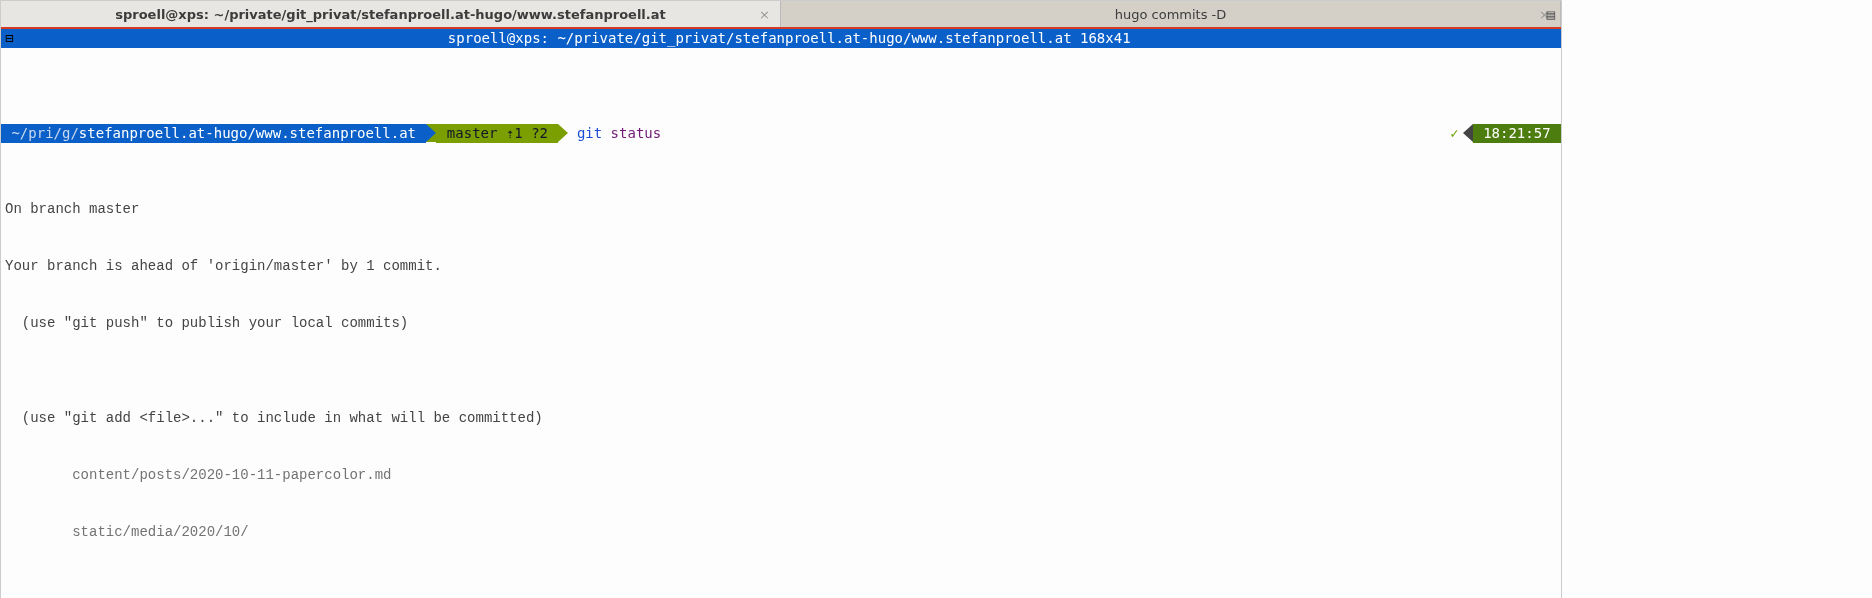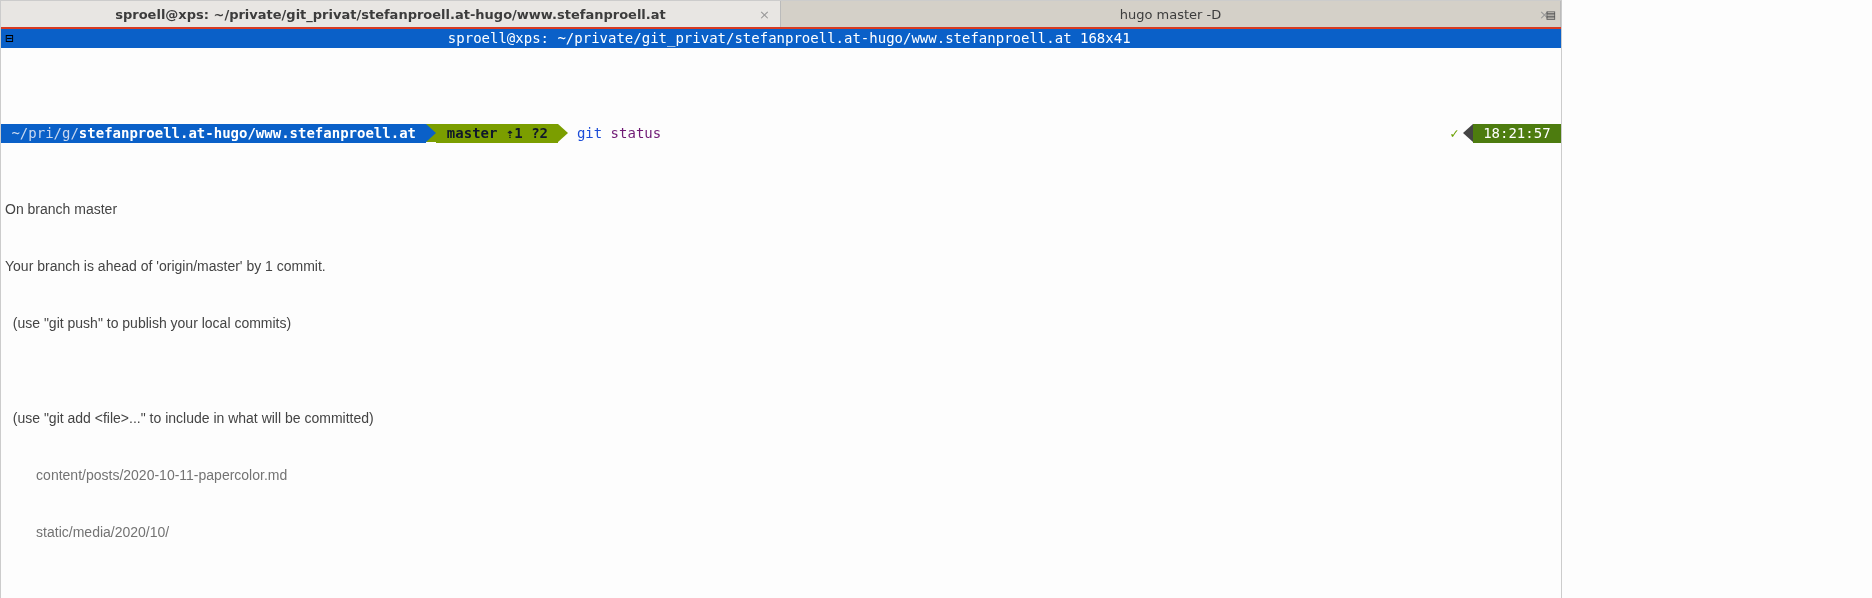--- a/index.html
+++ b/index.html
@@ -12,45 +12,45 @@
 .bluebar{background:#0a60c8;color:#fff;display:flex;align-items:center;height:19px}
 .bluebar .icon{margin:0 4px;color:#000}
 .bluebar .title{flex:1;text-align:center}
 .term{background:#fdfdfd;color:#444;white-space:pre;padding:0 0 2px 0}
 .prompt-line{display:flex;align-items:stretch;height:19px}
 .seg{display:inline-flex;align-items:flex-end;padding:0 2px}
 .bg-blue{background:#0a60c8;color:#fff}
 .bg-olive{background:#7b9e00;color:#0f172a}
 .bg-grey{background:#4d7c0f;color:#fff}
 .fg-dim{color:#c8d8f0}
-.bold{font-weight:bold}
+.bold{font-weight:normal}
 .arrow{display:inline-block;width:0;height:0;border-top:9.5px solid transparent;border-bottom:9.5px solid transparent}
 .arrow.blue-to-olive{border-left:10px solid #0a60c8;background:#7b9e00}
 .arrow.olive-to-bg{border-left:10px solid #7b9e00;background:#fdfdfd}
 .arrow-left{display:inline-block;width:0;height:0;border-top:9.5px solid transparent;border-bottom:9.5px solid transparent;border-right:10px solid #444}
 .cmd{color:#1d4ed8}
 .cmd-rest{color:#701a75}
 .untracked{color:#737373}
 .spacer{flex:1}
 .check{color:#6aa000;margin-right:4px}
 .line{padding-left:4px}
-pre{margin:0;font-family:Liberation Sans, sans-serif}
+pre{margin:0;font-family:Liberation Mono, monospace}
 </style>
 </head>
 <body>
 
 <div class="window">
 
   <div class="tabbar" style="position:relative">
     <div class="tab active">
       <span>sproell@xps: ~/private/git_privat/stefanproell.at-hugo/www.stefanproell.at</span>
       <span class="tab-close">×</span>
     </div>
     <div class="tab">
-      <span>hugo master -D</span>
+      <span>hugo commits -D</span>
       <span class="tab-close">×</span>
     </div>
     <span class="corner-icon" style="position:absolute;right:6px;top:4px">▤</span>
   </div>
 
   <div class="bluebar">
     <span class="icon">⊟</span>
     <span class="title">sproell@xps: ~/private/git_privat/stefanproell.at-hugo/www.stefanproell.at 168x41</span>
   </div>
 

